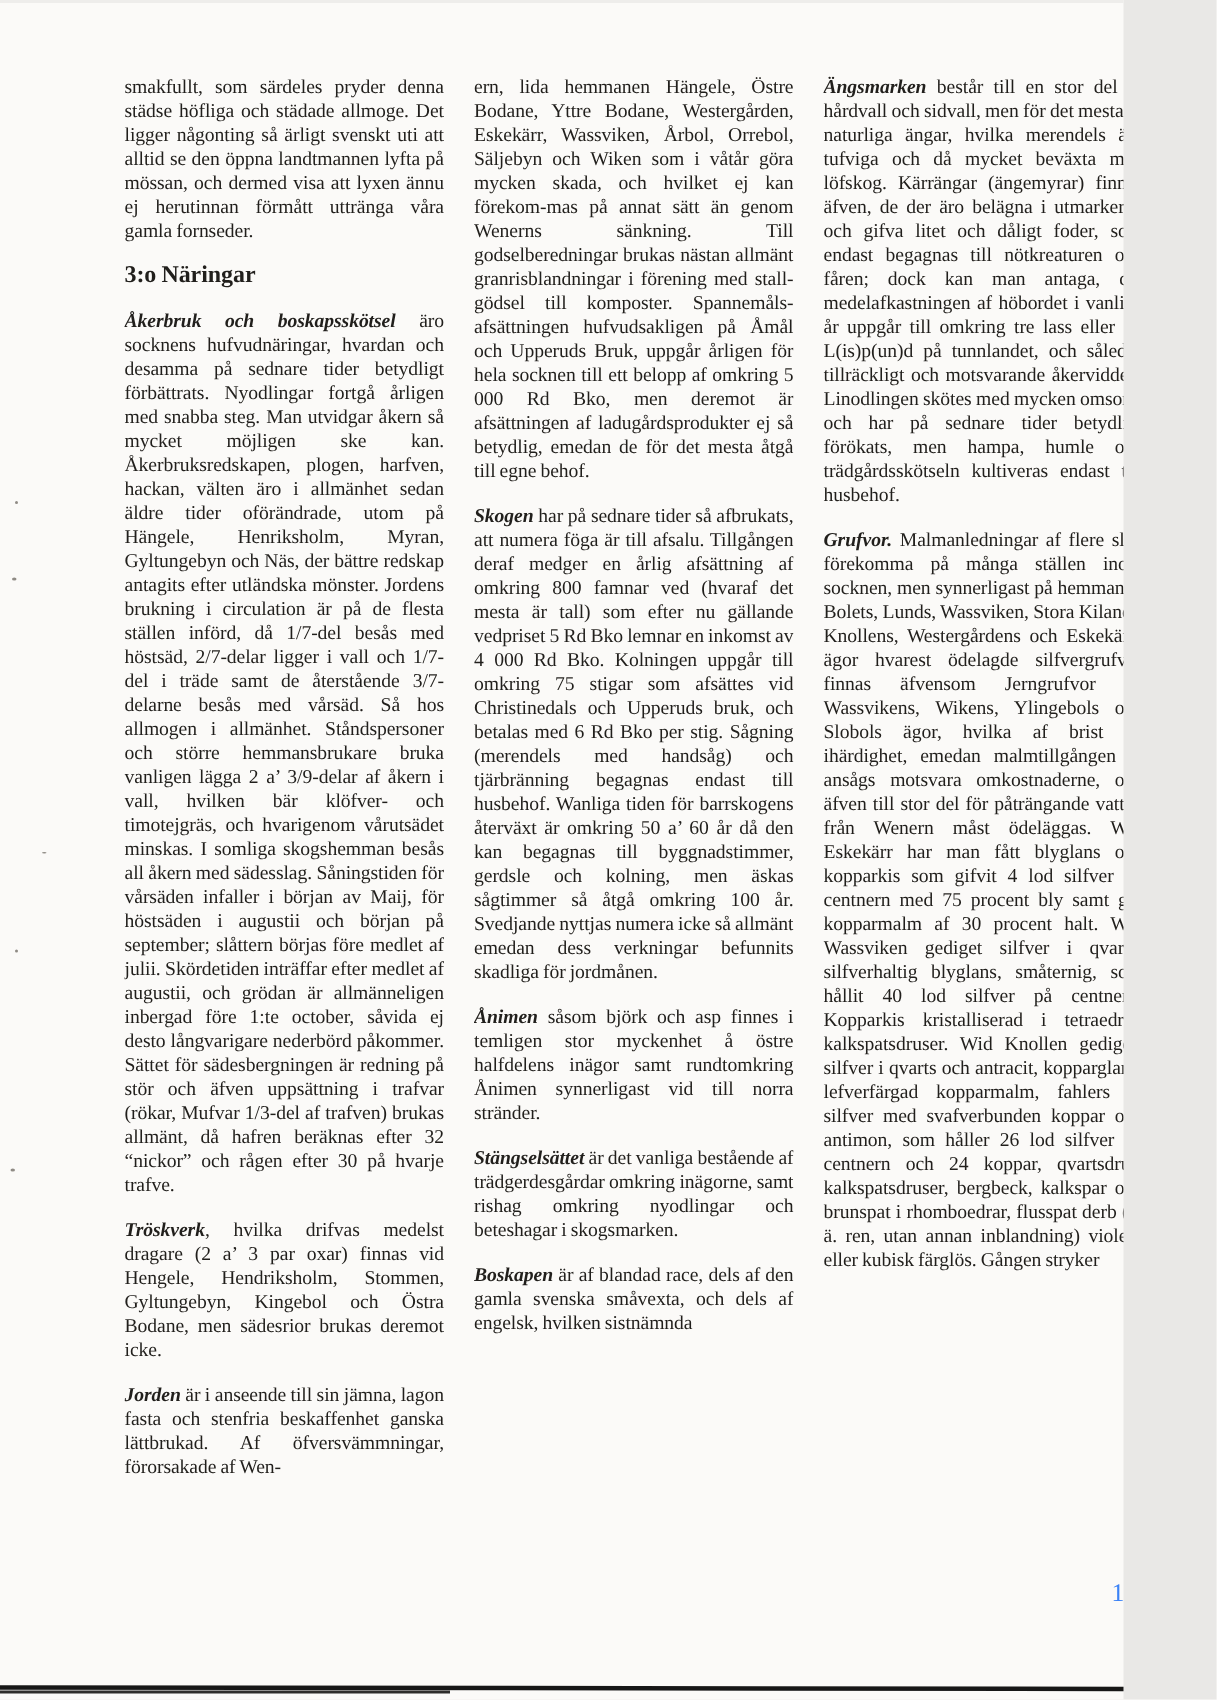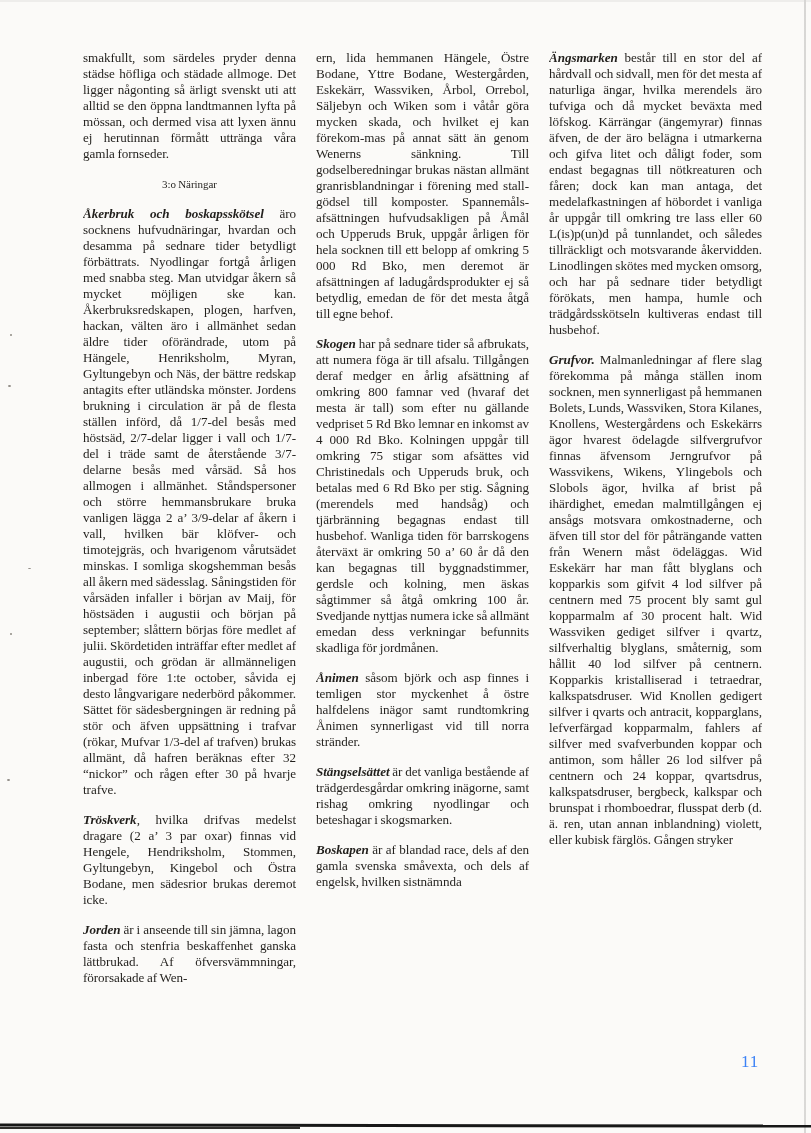--- a/index.html
+++ b/index.html
@@ -3,21 +3,21 @@
 <meta charset="utf-8">
 <style>
   html,body{margin:0;padding:0;}
   body{
     width:811px;height:1133px;
     background:#e9e8e6;
     font-family:"Liberation Serif", serif;
   }
   .page{
     position:relative;
-    width:811px;height:1133px;
+    width:749px;height:1133px;
     background:#fbfaf8;
     color:#211f1c;
     overflow:hidden;
   }
   
   .edge-top{
     position:absolute;left:0;top:0;width:811px;height:2px;
     background:#eeedeb;
   }
   .edge-right-line{
@@ -46,22 +46,22 @@
   }
   .col{
     width:213px;height:1045px;overflow:hidden;
     font-size:13.1px;line-height:16px;
     text-align:justify;
     letter-spacing:-0.05px;word-spacing:-0.5px;
   }
   .col p{margin:0 0 14px 0;}
   .col p:last-child{margin-bottom:0;}
   .col h3{
-    font-size:11px;font-weight:400;
-    margin:0 0 14px 0;text-align:center;
+    font-size:16px;font-weight:700;
+    margin:0 0 14px 0;text-align:left;
   }
   .lead{font-style:italic;font-weight:bold;}
   .page-number{
     position:absolute;left:741px;top:1052px;
     font-size:17px;letter-spacing:1px;color:#3b82f6;
   }
 </style>
 </head>
 <body>
 

